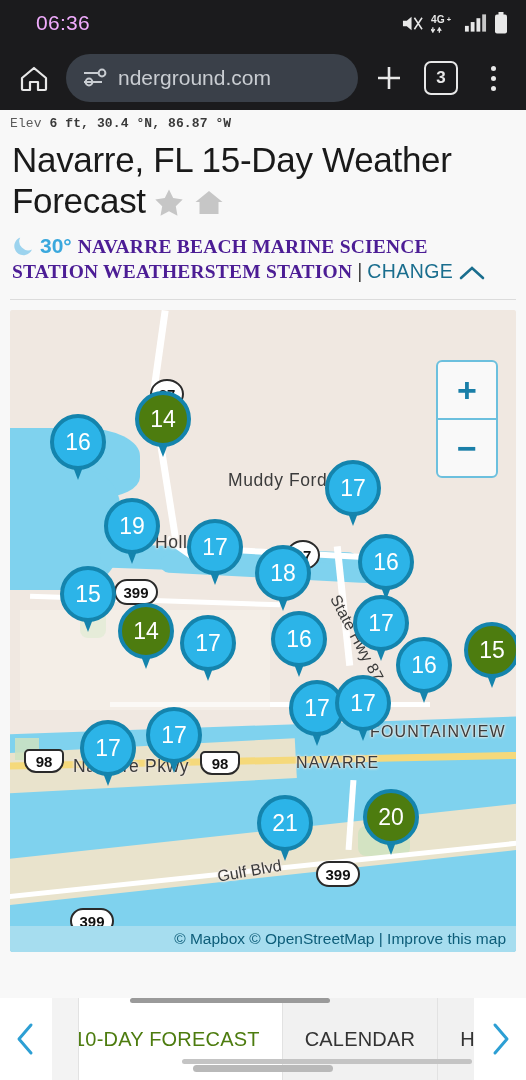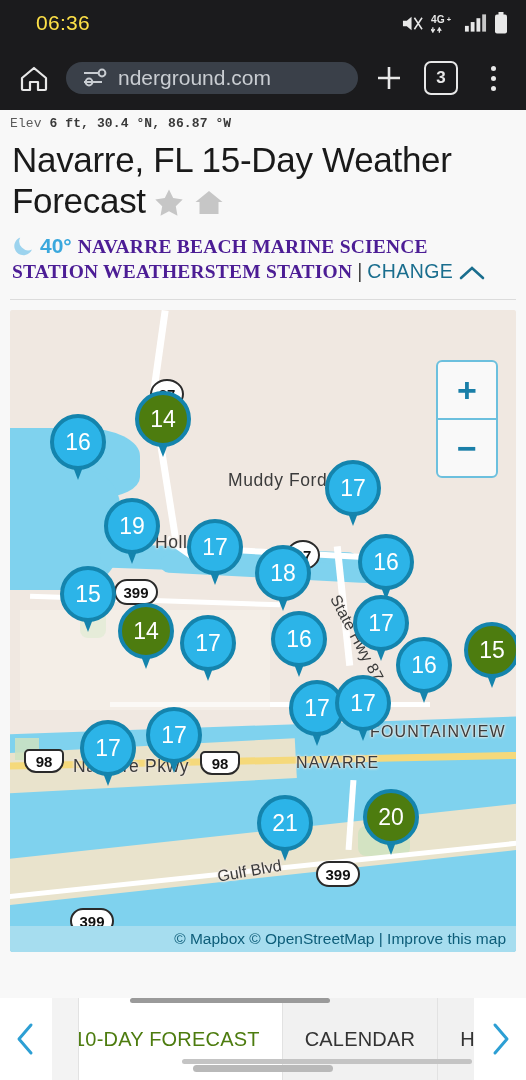--- a/index.html
+++ b/index.html
@@ -6,36 +6,36 @@
   html, body {
     width: 526px; height: 1080px;
     font-family: "Liberation Sans", sans-serif;
     background: #ffffff;
     overflow: hidden;
   }
   .phone { position: relative; width: 526px; height: 1080px; }
 
   
   .statusbar {
-    height: 46px; background: #1b1b1d; color: #fde047;
+    height: 46px; background: #1b1b1d; color: #f0abfc;
     display: flex; align-items: center; justify-content: space-between;
     padding: 0 18px;
   }
   .status-time { font-size: 21px; letter-spacing: .3px; padding-left: 18px; }
   .status-icons { display: flex; align-items: center; gap: 7px; }
   .si { display: block; }
 
   
   .browserbar {
     height: 64px; background: #1b1b1d;
     display: flex; align-items: center; padding: 0 12px; gap: 10px;
   }
   .home-btn { width: 44px; height: 44px; display: flex; align-items: center; justify-content: center; }
   .urlpill {
-    flex: 1; height: 32px; background: #3a4049; border-radius: 24px;
+    flex: 1; height: 48px; background: #3a4049; border-radius: 24px;
     display: flex; align-items: center; gap: 10px; padding: 16px 16px; overflow: hidden;
   }
   .url-text {
     color: #c9cdd2; font-size: 21px; white-space: nowrap; overflow: hidden;
   }
   .plus-btn, .menu-btn { width: 42px; height: 44px; display: flex; align-items: center; justify-content: center; }
   .tabcount {
     width: 34px; height: 34px; border: 2.5px solid #e8e8e8; border-radius: 7px;
     display: flex; align-items: center; justify-content: center;
     color: #e8e8e8; font-size: 17px; font-weight: bold;
@@ -243,21 +243,21 @@
           <svg width="30" height="29" viewBox="0 0 30 29">
             <path d="M1.5 14L15 3l13.5 11h-4v12h-19V14z" fill="#c6c6c6"></path>
           </svg>
         </span>
     </h1>
 
     <div class="station">
       <div class="station-line">
         <svg class="moon" width="24" height="24" viewBox="0 0 24 24">
           <path d="M20 16.5A9 9 0 0 1 8.2 4.4 9.2 9.2 0 1 0 20 16.5z" fill="#9cd3ee"></path>
-        </svg><span class="temp">40°</span><span class="station-name">NAVARRE BEACH MARINE SCIENCE STATION WEATHERSTEM STATION</span><span class="sep">|</span><span class="change">CHANGE</span><svg class="chev-up" width="26" height="16" viewBox="0 0 26 16">
+        </svg><span class="temp">30°</span><span class="station-name">NAVARRE BEACH MARINE SCIENCE STATION WEATHERSTEM STATION</span><span class="sep">|</span><span class="change">CHANGE</span><svg class="chev-up" width="26" height="16" viewBox="0 0 26 16">
           <path d="M2 13L13 3l11 10" stroke="#1a6e8e" stroke-width="2.6" fill="none" stroke-linecap="round"></path>
         </svg>
       </div>
     </div>
 
     <div class="divider"></div>
 
     <div class="mapwrap">
       <div class="map">
         <div class="landmask"></div>

